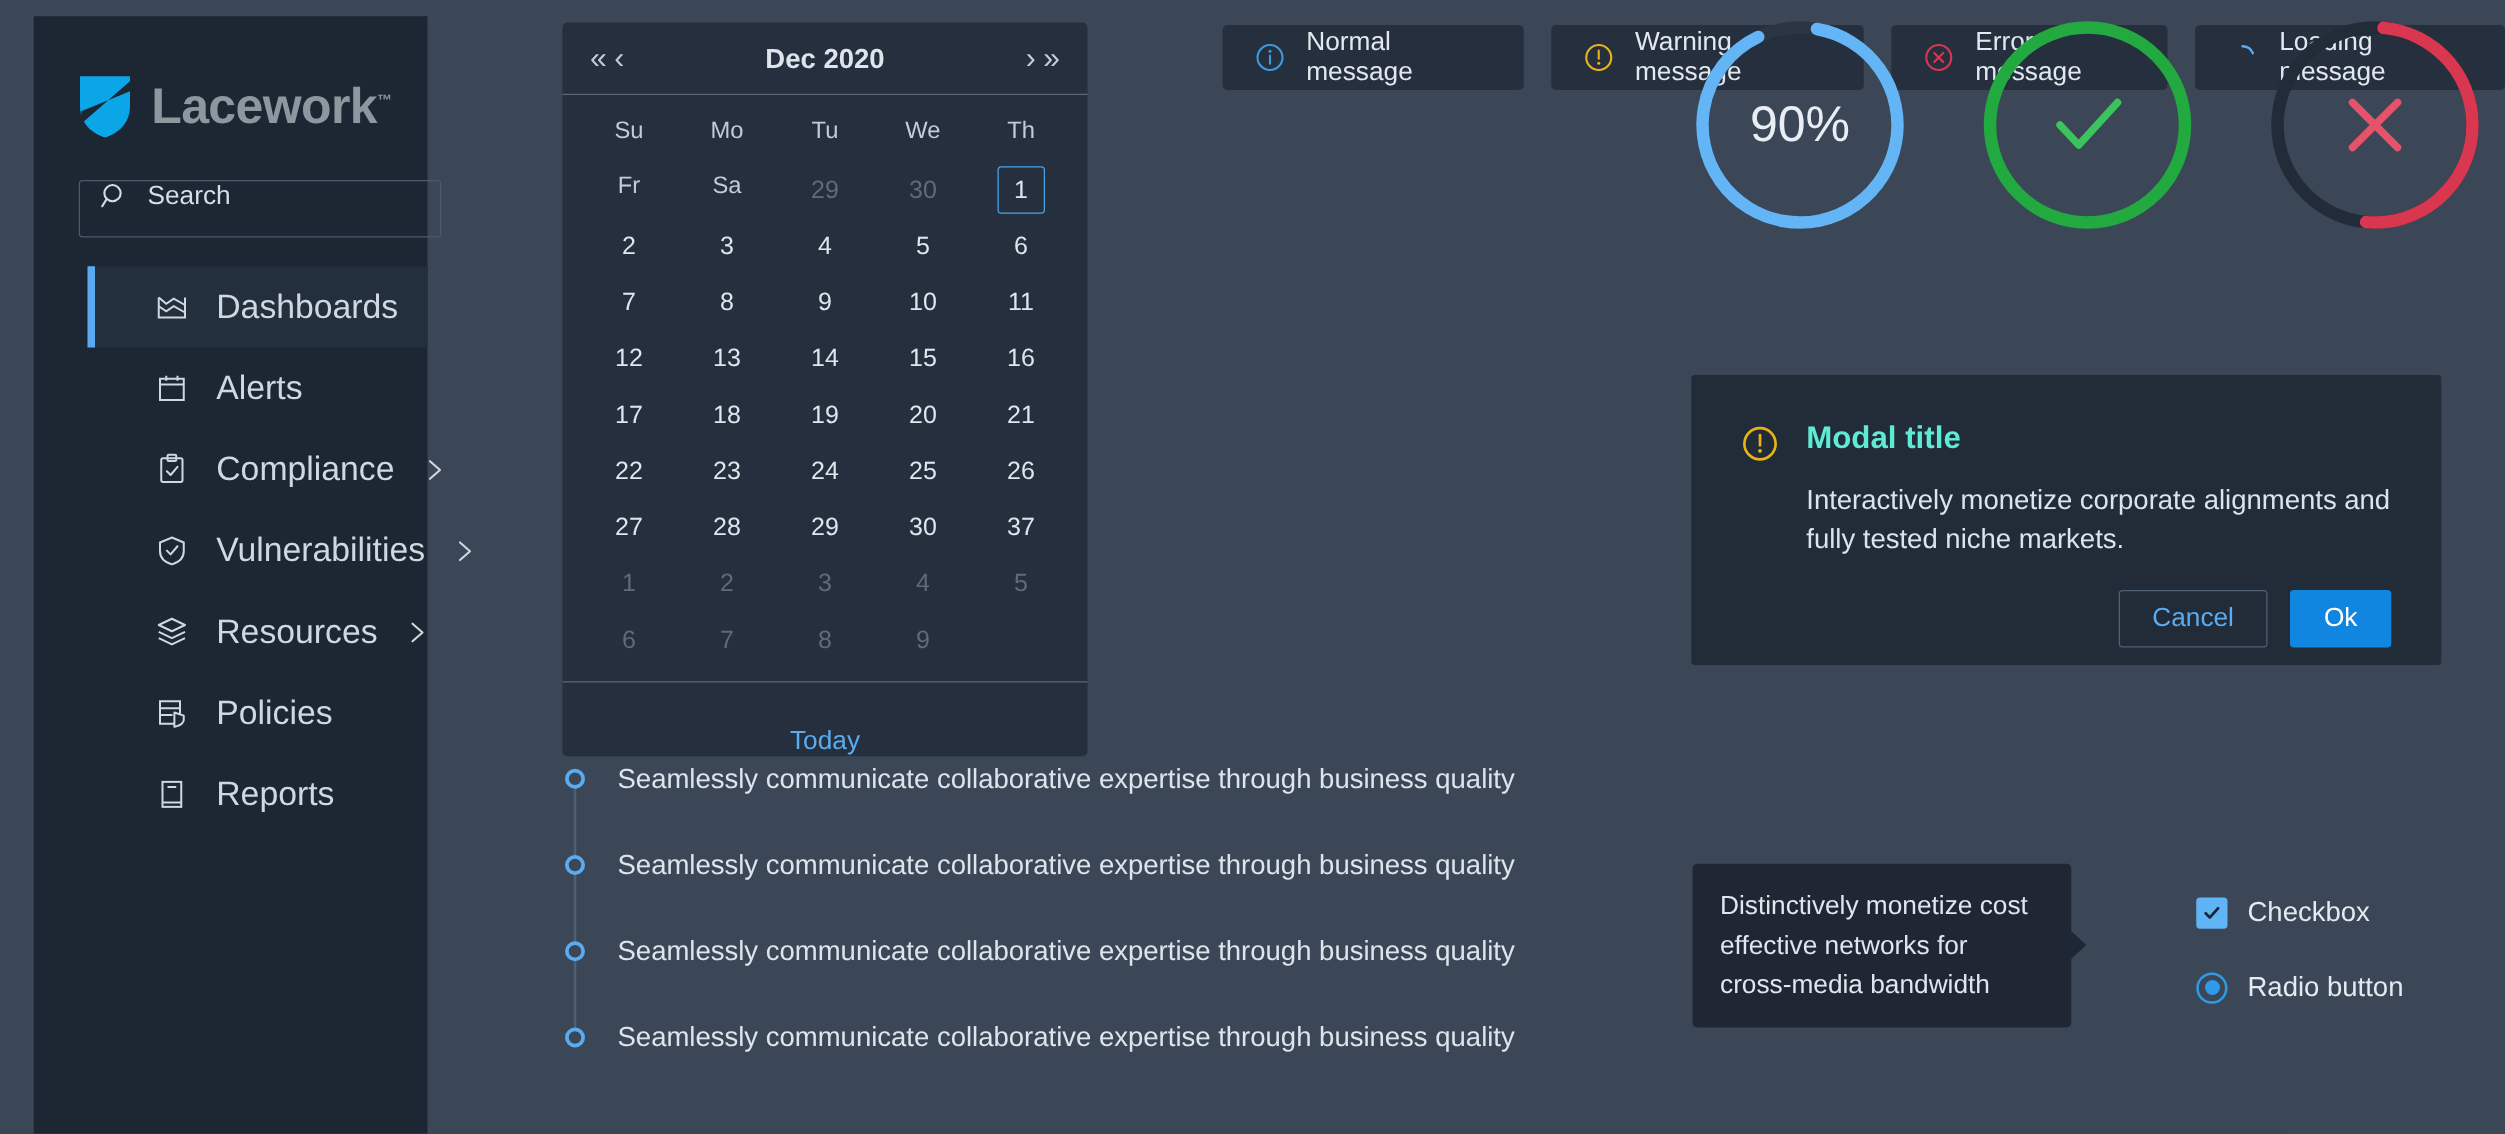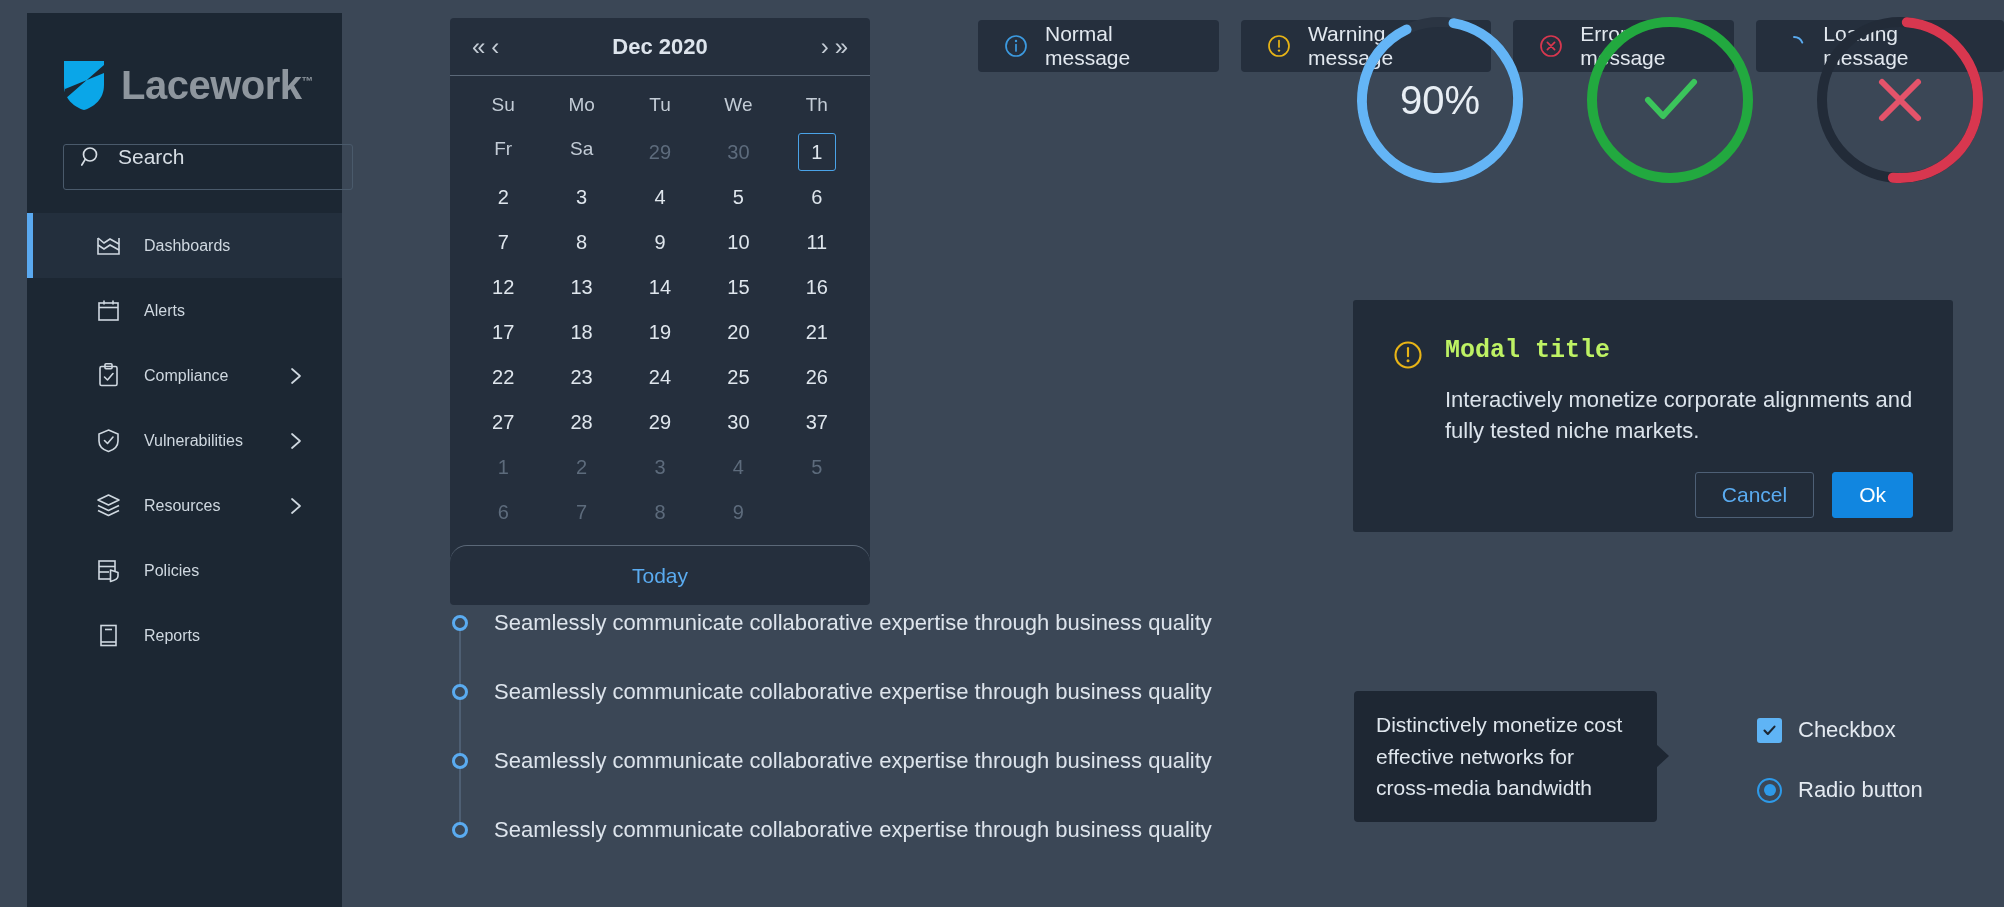--- a/index.html
+++ b/index.html
@@ -37,22 +37,22 @@
     border: 1px solid #4a5a6b; border-radius: 3px;
     display: flex; align-items: flex-start; gap: 14px;
     padding-left: 16px; background: transparent;
   }
   .search-txt { color: #d6dde4; font-size: 21px; }
 
   .nav { margin-top: 23px; }
   .nav-item {
     position: relative;
     height: 65px; display: flex; align-items: center;
-    padding-left: 68px; gap: 22px;
-    color: #cfd8e0; font-size: 16px;
+    padding-left: 54px; gap: 22px;
+    color: #cfd8e0; font-size: 27px; margin-left: 43px;
   }
   .nav-item.active { background: #232f3d; }
   .nav-item.active::before {
     content: ""; position: absolute; left: 0; top: 0;
     width: 6px; height: 100%; background: #5aa9f0;
   }
   .nav-icon { width: 27px; height: 27px; flex: none; display: block; }
   .nav-label { flex: 1; }
   .chev { width: 20px; height: 20px; margin-right: 36px; flex: none; }
 
@@ -88,21 +88,21 @@
     text-align: center; color: #dfe6ed; font-size: 20px;
     height: 45px; line-height: 45px; position: relative;
   }
   .cal-day.muted { color: #5d6b7c; }
   .cal-day.today span {
     display: inline-block; width: 38px; height: 38px;
     line-height: 36px; border: 1px solid #4aa3e8; border-radius: 3px;
   }
   .cal-footer {
     border-top: 1px solid #5b6878;
-    height: 60px; display: flex; align-items: center; justify-content: center; border-radius: 17px;
+    height: 60px; display: flex; align-items: flex-end; justify-content: center;
   }
   .cal-today-btn { color: #5aabf0; font-size: 21px; cursor: pointer; }
 
   
   .messages {
     position: absolute; left: 978px; top: 20px;
     display: flex; flex-direction: row; gap: 22px;
   }
   .msg {
     background: #252f3d; border-radius: 4px;
@@ -123,21 +123,21 @@
 
   
   .modal {
     position: absolute; left: 1353px; top: 300px;
     width: 600px; height: 232px;
     background: #222c39; border-radius: 3px;
     padding: 36px 40px 0 40px;
   }
   .modal-head { display: flex; gap: 22px; align-items: flex-start; }
   .modal-warn-icon { width: 30px; height: 30px; flex: none; margin-top: 4px; }
-  .modal-title { color: #bef264; font-size: 25px; font-weight: 700; font-family: Liberation Mono, monospace; }
+  .modal-title { color: #5eead4; font-size: 25px; font-weight: 700; }
   .modal-body {
     color: #dbe3eb; font-size: 22px; line-height: 1.42;
     margin: 14px 0 0 52px;
   }
   .modal-actions {
     display: flex; justify-content: flex-end; gap: 18px; margin-top: 26px;
   }
   .btn {
     height: 46px; padding: 0 26px; border-radius: 3px;
     font-size: 21px; cursor: pointer; display: flex;

